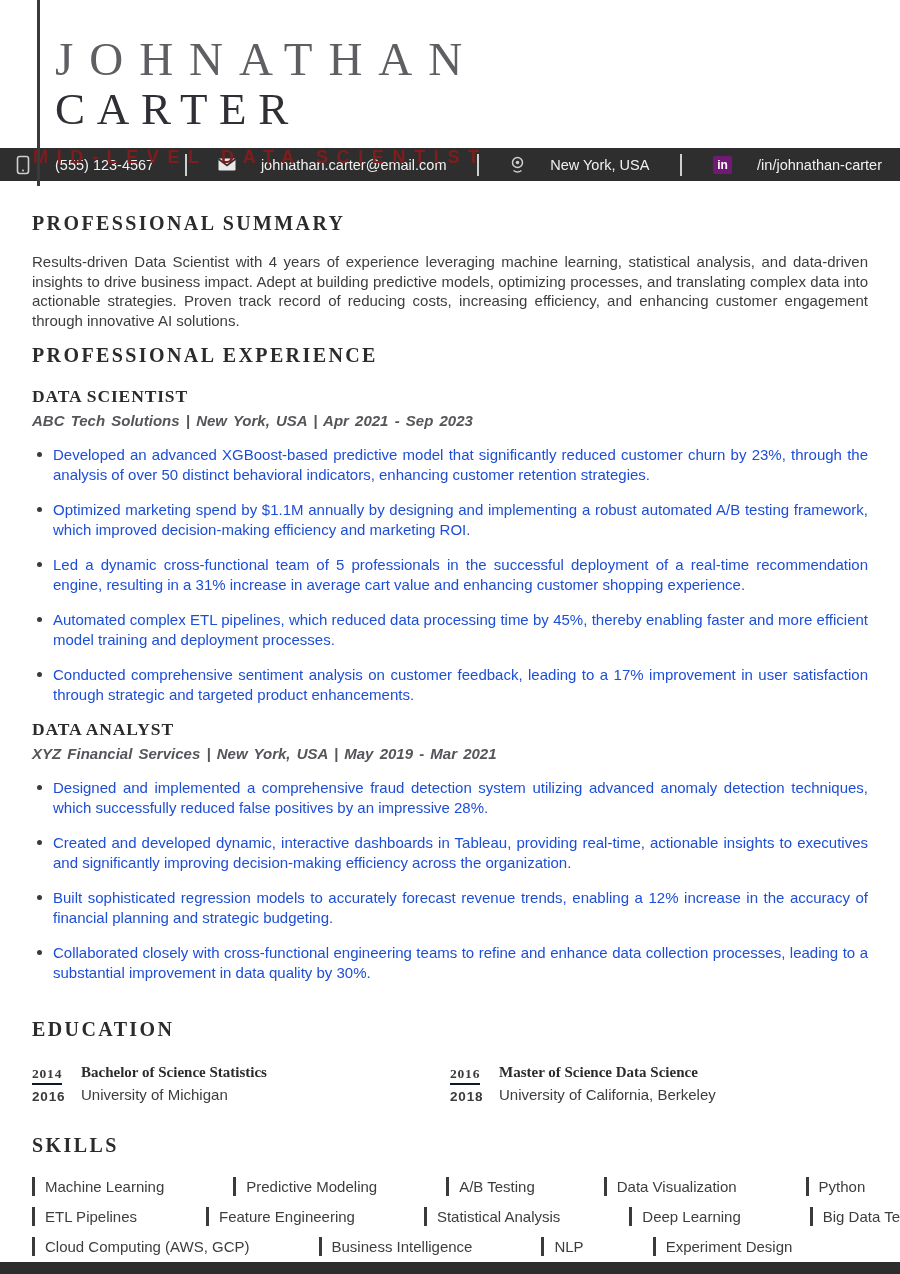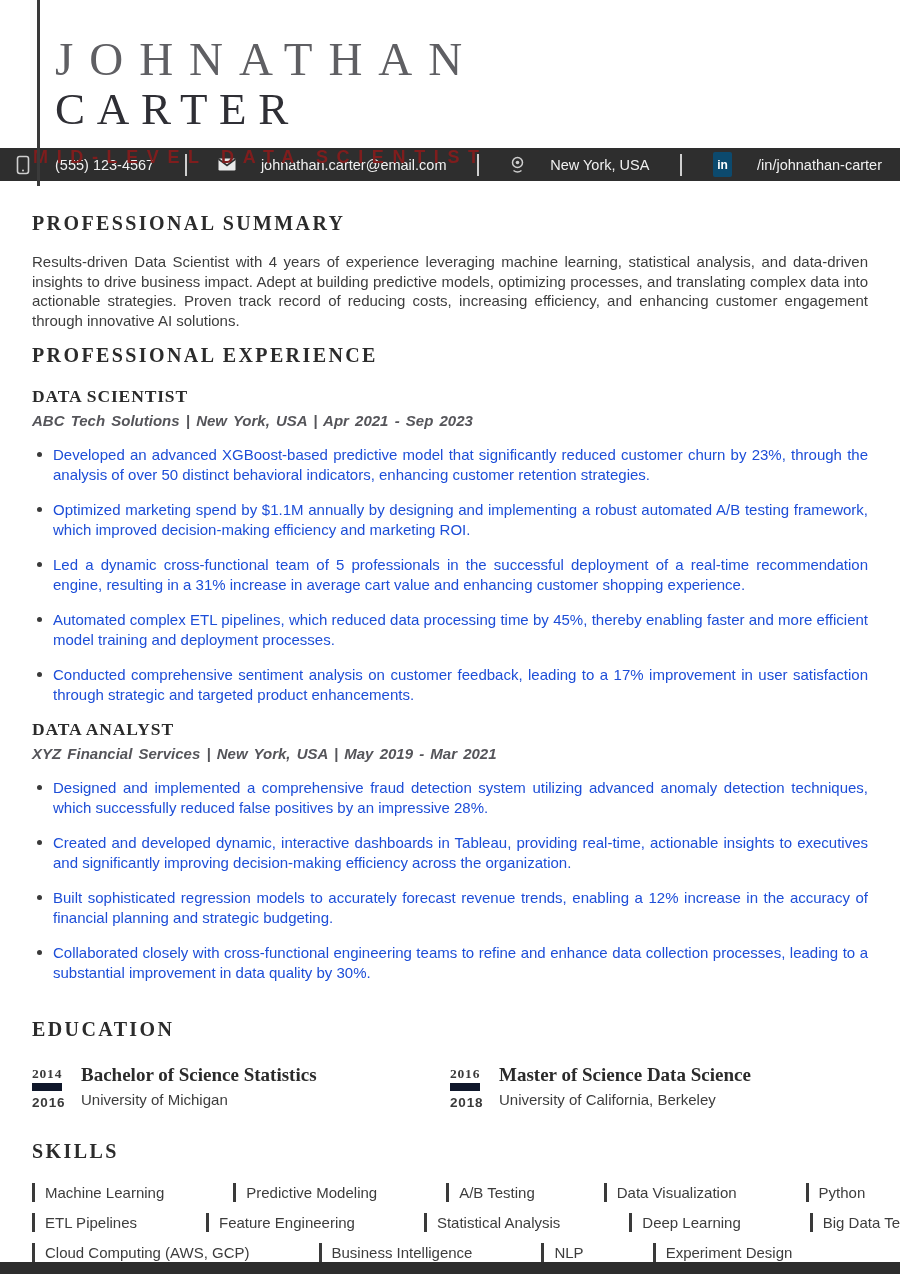--- a/index.html
+++ b/index.html
@@ -57,21 +57,21 @@
     align-items:center;
     justify-content:space-between;
     padding:0 18px 0 16px;
     color:#f1f1f1;
     font-size:14.5px;
   }
   .contact-item { display:flex; align-items:center; gap:25px; white-space:nowrap; }
   .contact-sep { width:2px; height:22px; background:#cfcfcf; }
   .icon-svg { display:block; }
   .linkedin-badge {
-    width:19px; height:25px; background:#0c4a6e; border-radius:2px;
+    width:19px; height:18px; background:#701a75; border-radius:2px;
     display:flex; align-items:center; justify-content:center;
     font-size:12px; font-weight:700; color:#ffffff; line-height:1;
   }
 
   
   .main { margin:0 32px; width:836px; }
   .section-heading {
     font-family:"Liberation Serif", serif;
     font-weight:700;
     font-size:20px;
@@ -131,34 +131,34 @@
   }
   .edu-entry { display:flex; gap:13px; }
   .edu-years { width:36px; flex:0 0 auto; text-align:left; }
   .edu-start-year {
     display:inline-block;
     font-family:"Liberation Serif", serif;
     font-weight:700;
     font-size:13.5px;
     letter-spacing:0.06em;
     color:#3a3a3a;
-    border-bottom:8px solid #0f172a;
+    border-bottom:2px solid #0f172a;
     padding-bottom:1px;
   }
   .edu-end-year {
     margin-top:4px;
     font-weight:700;
     font-size:13.5px;
     letter-spacing:0.06em;
     color:#3a3a3a;
   }
   .edu-degree {
     font-family:"Liberation Serif", serif;
     font-weight:700;
-    font-size:19px;
+    font-size:15px;
     color:#2b2b2b;
     line-height:1.15;
   }
   .edu-school { margin-top:5px; font-size:15px; color:#3d3d3d; }
 
   .mt-skills { margin-top:30px; }
   .skills-rows { margin-top:20px; }
   .skills-row { display:flex; column-gap:69px; margin-bottom:11px; align-items:center; }
   .skill { display:flex; align-items:center; gap:10px; font-size:15px; color:#3d3d3d; white-space:nowrap; }
   .skill-pipe { width:3px; height:19px; background:#3a3a3a; flex:0 0 auto; }

